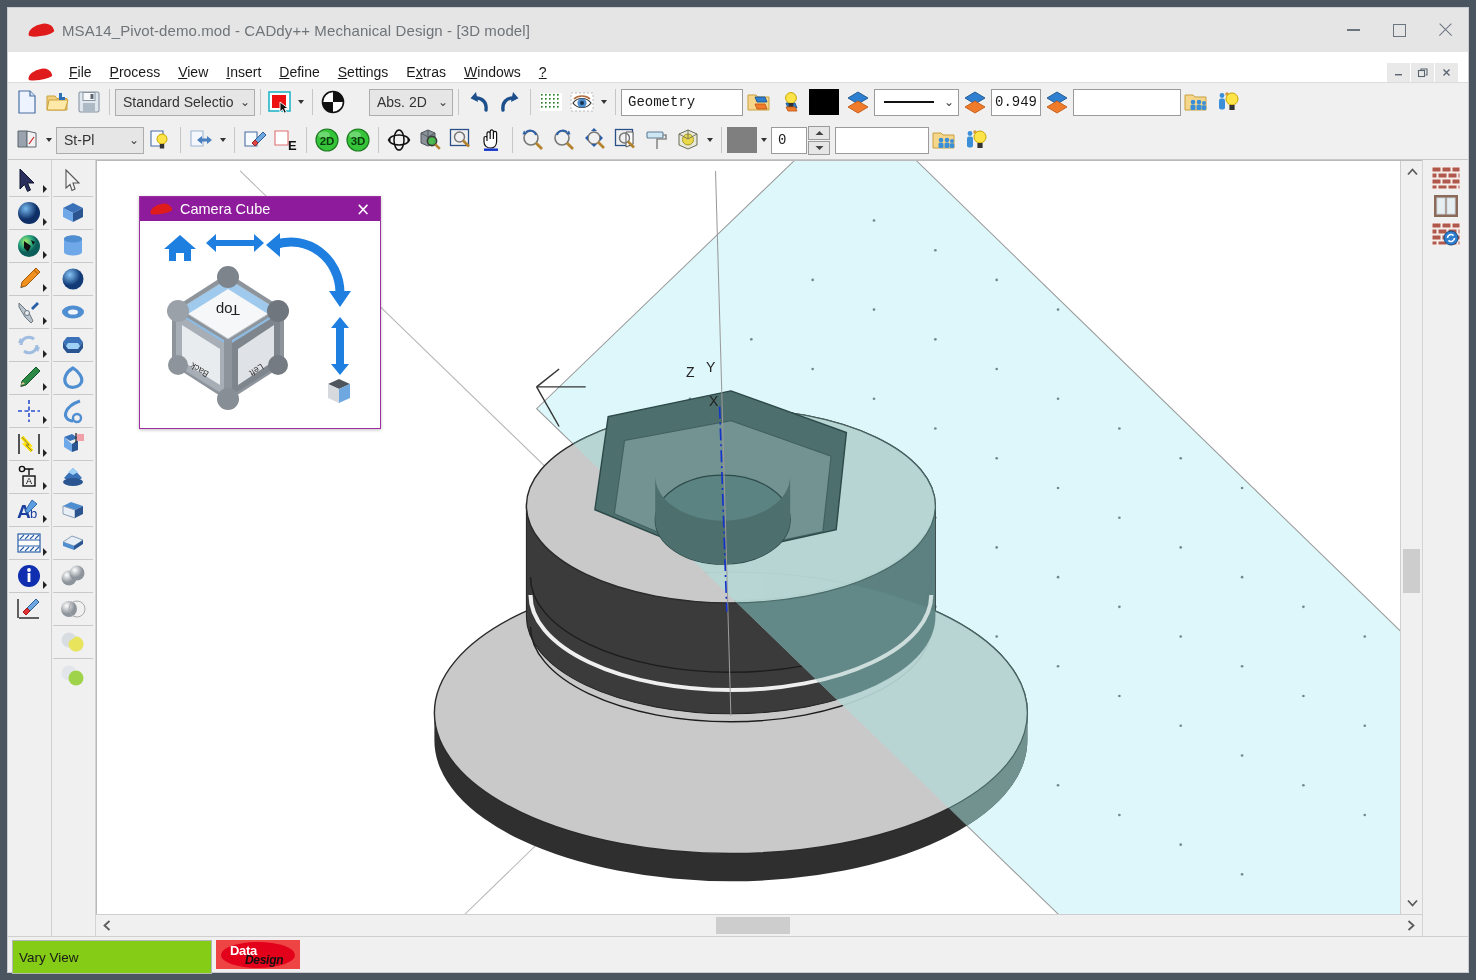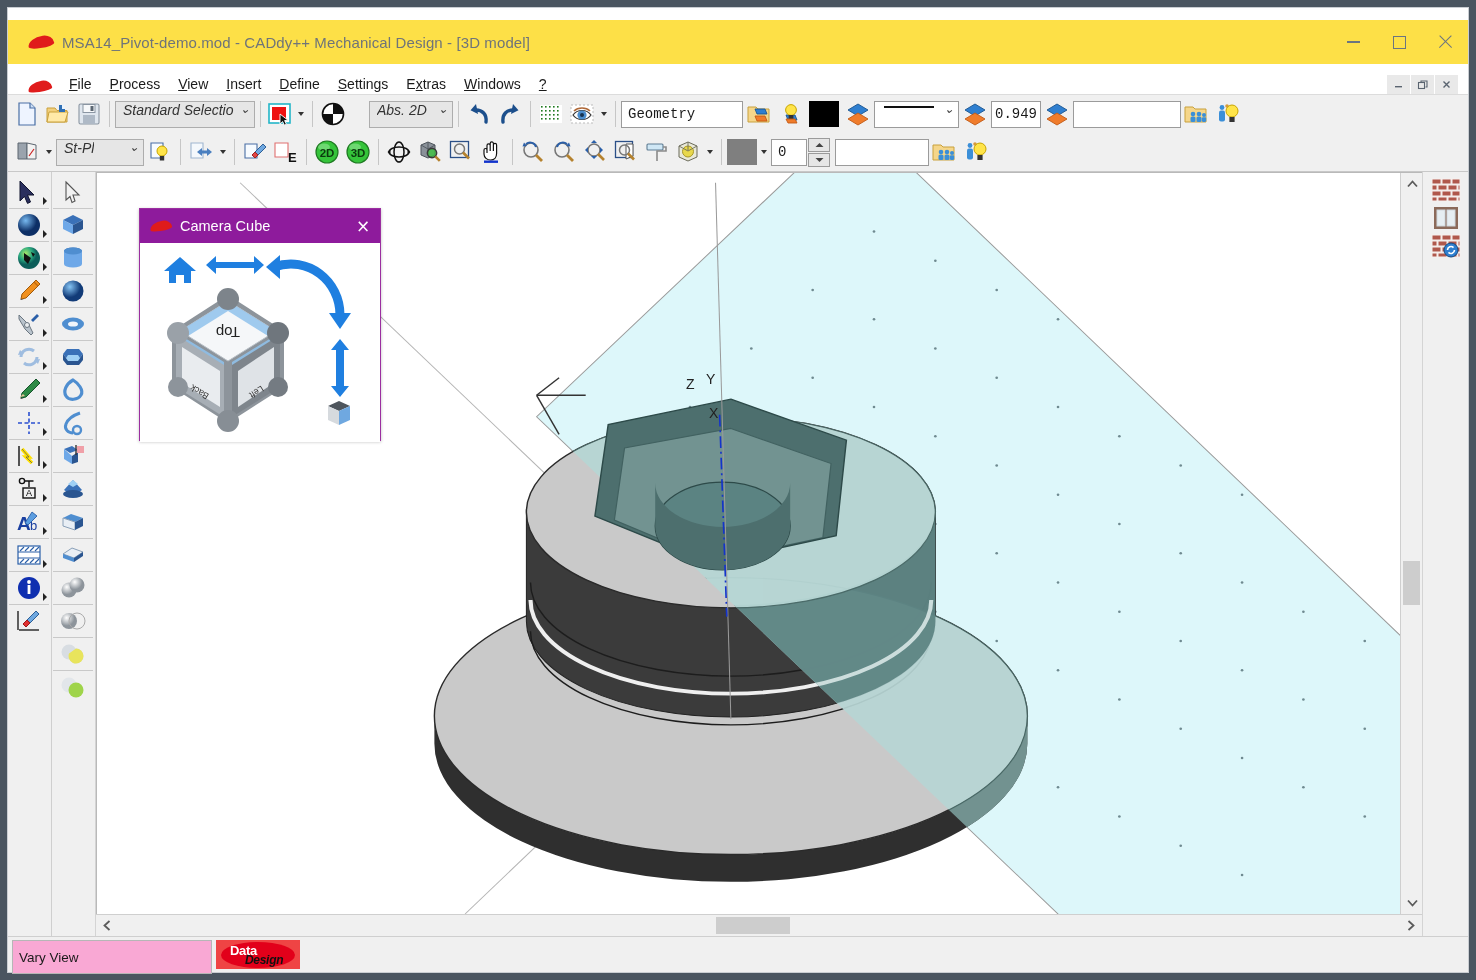--- a/index.html
+++ b/index.html
@@ -11,21 +11,21 @@
     font-size:13.5px; color:#222;
     -webkit-font-smoothing:antialiased;
   }
   #app {
     position:absolute; left:8px; top:8px; width:1460px; height:964px;
     background:#ffffff; display:flex; flex-direction:column;
     box-shadow:0 0 0 1px #c9cdd2;
   }
 
   
-  .titlebar { height:44px; display:flex; align-items:center; background:#fde047; flex:none; position:relative;margin-top:12px; }
+  .titlebar { height:44px; display:flex; align-items:center; background:#e5e5e5; flex:none; position:relative; }
   .title-logo { width:26px; height:14px; margin-left:20px; margin-right:8px; position:relative; }
   .title-logo::before{
     content:""; position:absolute; left:0; top:1px; width:26px; height:12px;
     background:#e01b1b; border-radius:60% 40% 55% 45% / 80% 70% 30% 20%;
     transform:rotate(-8deg);
   }
   .title-text { color:#6f7479; font-size:15px; letter-spacing:.1px; white-space:nowrap; }
   .win-btns { margin-left:auto; display:flex; height:44px; }
   .win-btn { width:46px; height:44px; display:flex; align-items:center; justify-content:center; color:#5a6470; }
   .glyph-min { width:13px; height:1.5px; background:#6b7580; }
@@ -50,22 +50,22 @@
   .mdi-btns { margin-left:auto; display:flex; margin-right:10px; gap:1px; }
   .mdi-btn { width:23px; height:19px; background:#e9e9e9; display:flex; align-items:center; justify-content:center; color:#5a6470; font-size:11px; }
 
   
   .toolbar { display:flex; align-items:center; background:#f0f0f0; flex:none; padding:0 4px; gap:1px; }
   .tb1 { height:39px; border-top:1px solid #dcdcdc; }
   .tb2 { height:39px; border-bottom:1px solid #c8c8c8; }
   .tbtn { width:30px; height:32px; display:flex; align-items:center; justify-content:center; position:relative; flex:none; }
   .tsep { width:1px; height:26px; background:#c6c6c6; margin:0 4px; flex:none; }
   .tcombo {
-    height:27px; background:#e6e6e6; border:1px solid #adadad; display:flex; 
-    padding:0 4px 0 7px; font-size:14px; color:#333; gap:6px; flex:none;font-style:italic;
+    height:27px; background:#e6e6e6; border:1px solid #adadad; display:flex; align-items:center;
+    padding:0 4px 0 7px; font-size:14px; color:#333; gap:6px; flex:none;
   }
   .tcombo.white { background:#fff; border:1px solid #9b9b9b; }
   .tcombo .cv { overflow:hidden; white-space:nowrap; }
   .tinput { height:27px; background:#fff; border:1px solid #9b9b9b; display:flex; align-items:center; padding:0 6px; font-size:14px; color:#1a1a1a; flex:none;font-family:Liberation Mono, monospace; }
   .smallcaret { width:12px; height:28px; display:flex; align-items:center; justify-content:center; flex:none; }
   .smallcaret::after{ content:""; width:0;height:0;border-left:3.5px solid transparent;border-right:3.5px solid transparent;border-top:4.5px solid #333; }
 
   
   .ic { width:26px; height:26px; position:relative; display:block; }
   .ic svg { display:block; width:26px; height:26px; }
@@ -85,34 +85,34 @@
   .rbtn { width:38px; height:28px; display:flex; align-items:center; justify-content:center; }
 
   
   .vscroll { position:absolute; right:0; top:0; bottom:0; width:22px; background:#f0f0f0; border-left:1px solid #cfcfcf; }
   .hscroll { height:22px; background:#f0f0f0; border-top:1px solid #cfcfcf; display:flex; align-items:center; position:relative; flex:none; }
   .sb-arrow { width:22px; height:22px; display:flex; align-items:center; justify-content:center; color:#5b5b5b; font-size:13px; font-family:"DejaVu Sans", sans-serif; }
   .sb-thumb { background:#cdcdcd; position:absolute; }
 
   
   .statusbar { height:36px; flex:none; background:#f0f0f0; display:flex; align-items:stretch; border-top:1px solid #cfcfcf; }
-  .st-cell { border:1px solid #b6b6b6; background:#f9a8d4; margin:3px 0 10px 4px; display:flex; align-items:center; padding:16px 6px; font-size:13.5px; color:#1a1a1a; }
+  .st-cell { border:1px solid #b6b6b6; background:#84cc16; margin:3px 0 10px 4px; display:flex; align-items:center; padding:16px 6px; font-size:13.5px; color:#1a1a1a; }
   .st-a { width:200px; }
   .st-b { flex:1 1 auto; }
   .st-logo { width:84px; margin:3px 5px 3px 4px; background:#ef4444; display:flex; align-items:center; justify-content:center; position:relative; }
   .st-logo .oval { width:74px; height:26px; background:#e2001a; border-radius:50%; position:relative; }
   .st-logo .t1 { position:absolute; left:9px; top:1px; color:#fff; font-weight:bold; font-size:13px; font-style:normal; letter-spacing:-.3px;}
   .st-logo .t2 { position:absolute; left:24px; top:11px; color:#111; font-weight:bold; font-size:12px; font-style:italic; letter-spacing:-.3px;}
 
   
   .camcube {
     position:absolute; left:42px; top:35px; width:242px; height:233px;
     background:#ffffff; border:1px solid #9b2fa0; z-index:40; box-shadow:0 1px 3px rgba(0,0,0,.25);
   }
-  .cc-title { height:34px; background:#8e1b9c; display:flex; align-items:center; color:#fff; }
+  .cc-title { height:24px; background:#8e1b9c; display:flex; align-items:center; color:#fff; }
   .cc-logo { width:22px; height:11px; margin-left:10px; margin-right:8px; position:relative; }
   .cc-logo::before{ content:""; position:absolute; left:0; top:0; width:22px;height:10px; background:#e01b1b;
     border-radius:60% 40% 55% 45% / 80% 70% 30% 20%; transform:rotate(-8deg); }
   .cc-label { font-size:14.5px; }
   .cc-x { margin-left:auto; width:34px; height:34px; display:flex; align-items:center; justify-content:center; font-size:17px; font-family:"DejaVu Sans", sans-serif;}
   .cc-body { position:relative; height:199px; background:#fff; }
 </style>
 </head>
 <body>
 

